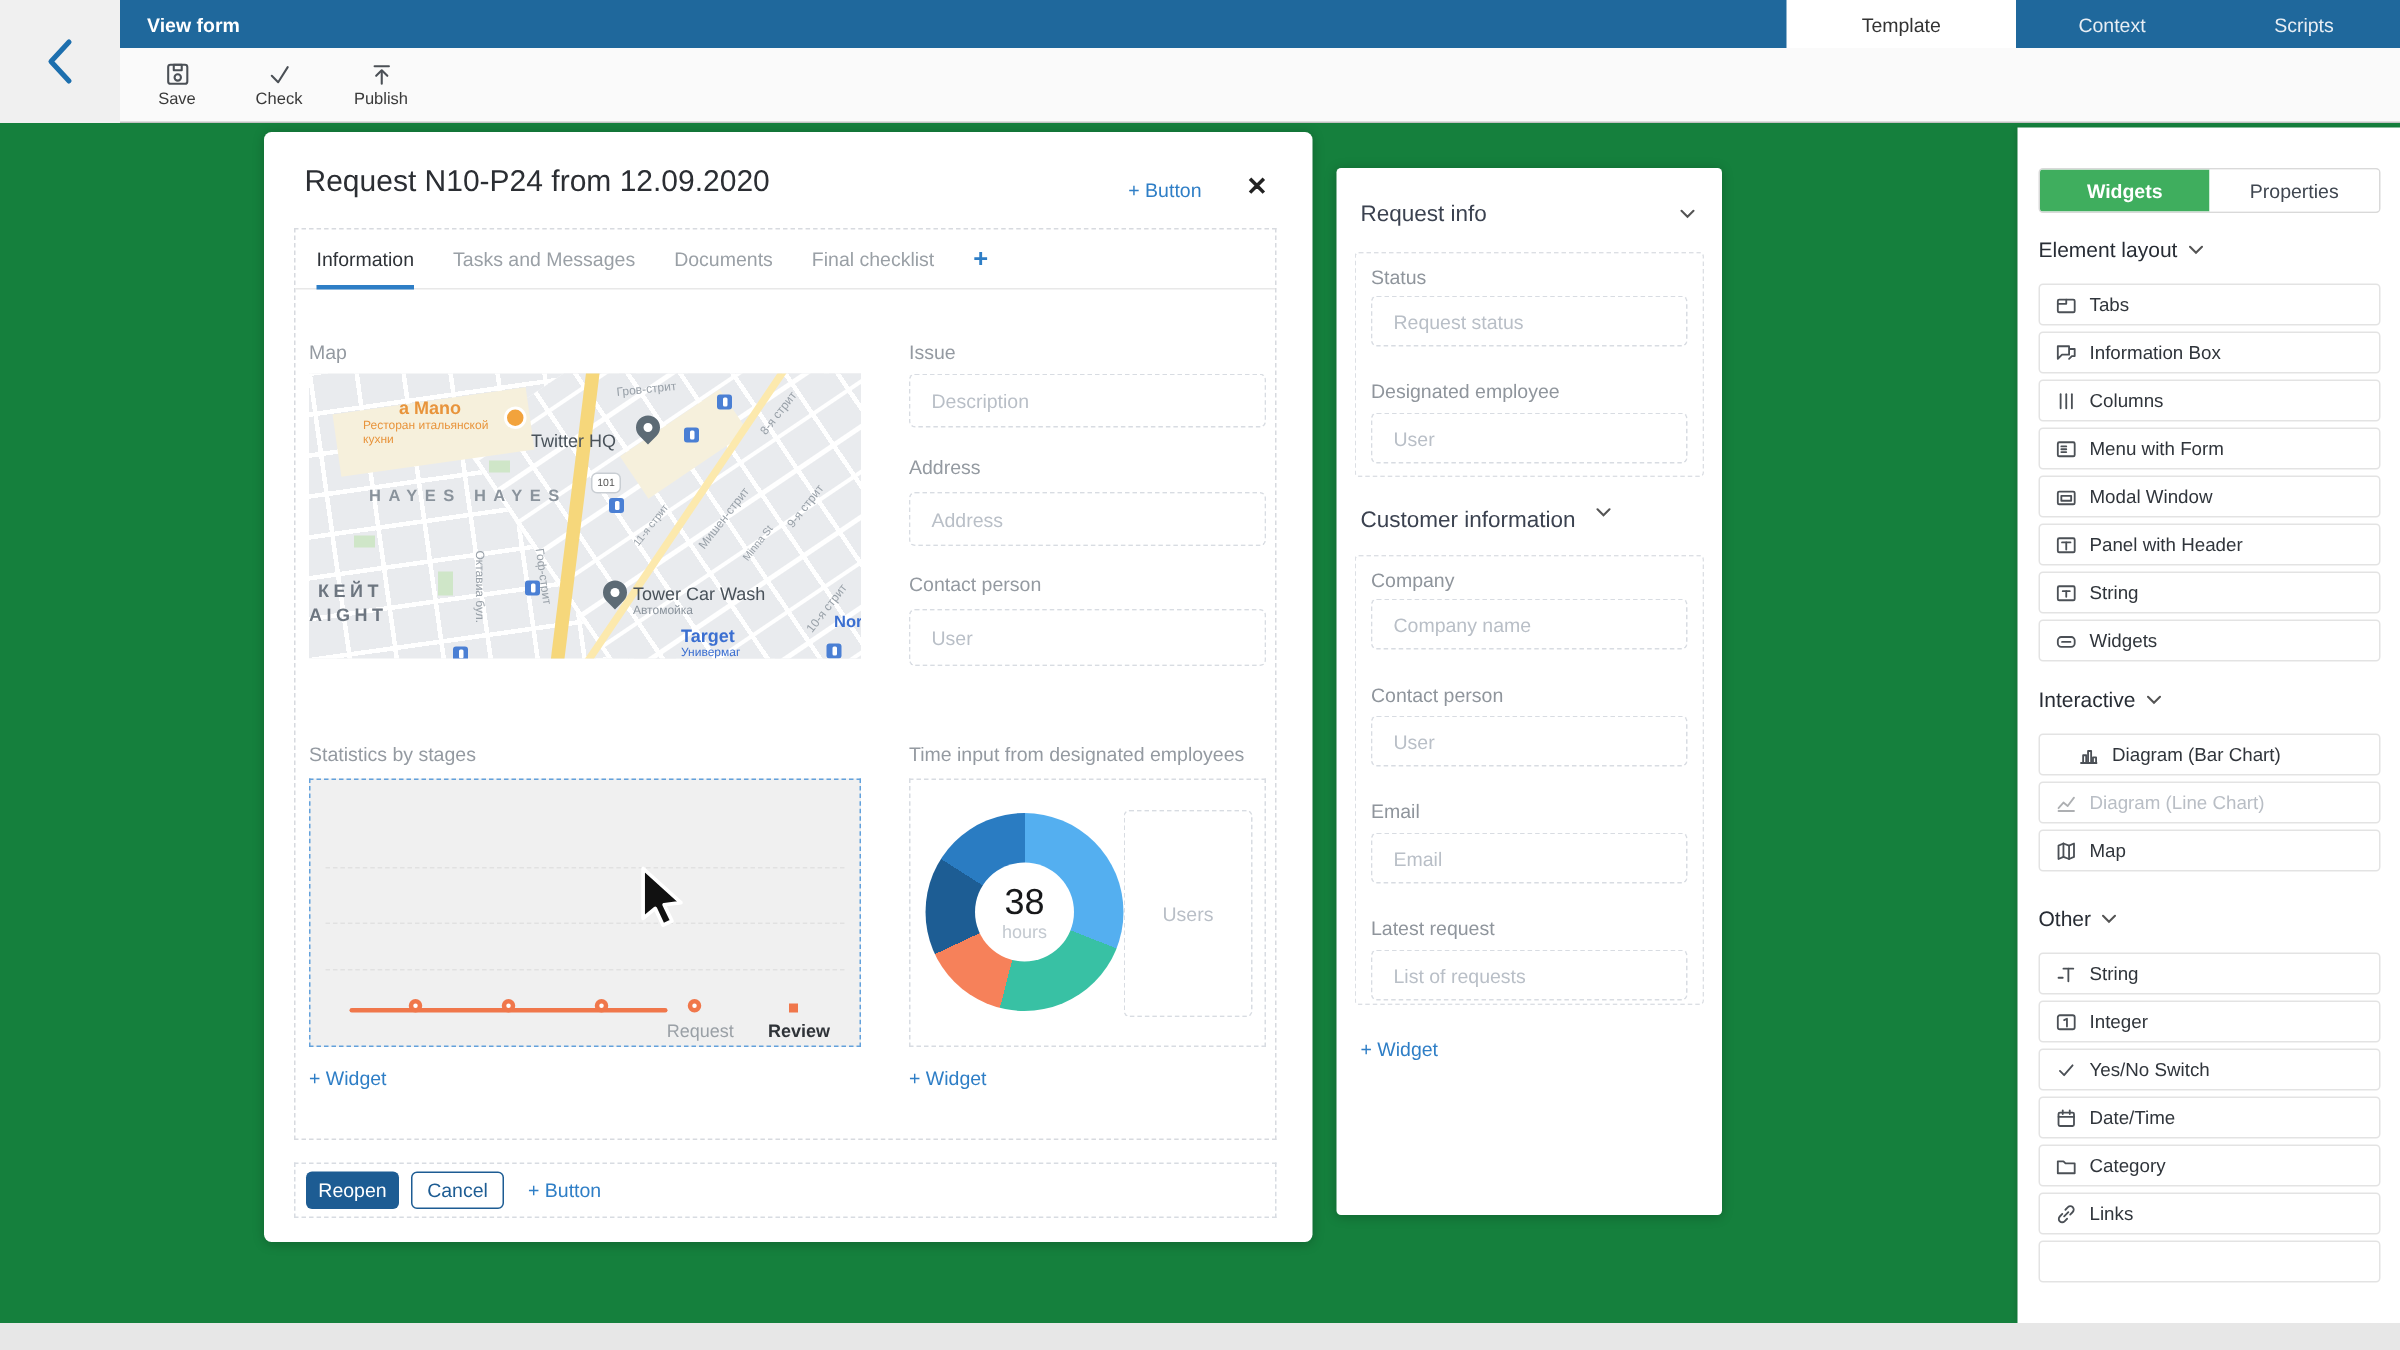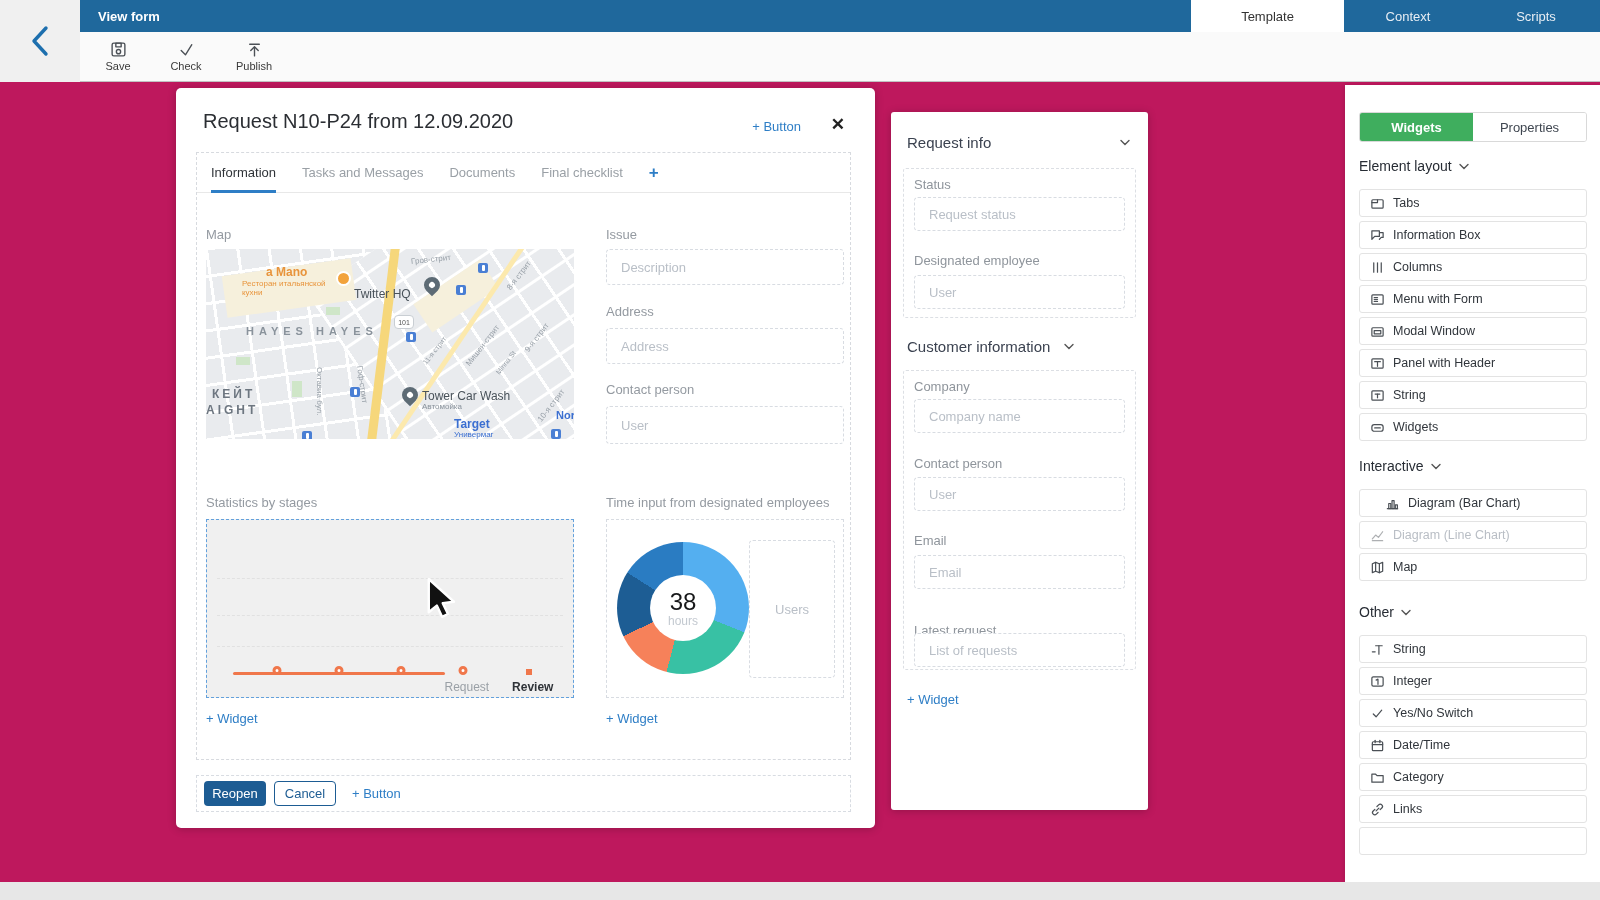--- a/index.html
+++ b/index.html
@@ -1,17 +1,17 @@
 <!DOCTYPE html>
 <html><head>
 <meta charset="utf-8">
 <style>
   html,body{margin:0;padding:0;background:#9f9f9f;}
   *{box-sizing:border-box;font-family:"Liberation Sans",sans-serif;}
-  .screen{position:relative;width:1600px;height:900px;background:#be185d;overflow:hidden;}
+  .screen{position:relative;width:1600px;height:900px;background:#15803d;overflow:hidden;}
 
   
   .back-sq{position:absolute;left:0;top:0;width:80px;height:82px;background:#f0f0f0;display:flex;align-items:center;justify-content:center;z-index:6;}
   .topbar{position:absolute;left:80px;top:0;width:1520px;height:32px;background:#1f689c;z-index:6;display:flex;align-items:center;}
   .topbar-title{color:#fff;font-size:13px;font-weight:700;padding-left:18px;flex:0 0 auto;}
   .top-tabs{position:absolute;right:0;top:0;height:32px;display:flex;}
   .top-tab{height:32px;display:flex;align-items:center;justify-content:center;font-size:13px;color:#e8eef4;width:128px;cursor:default;}
   .top-tab.active{background:#fff;color:#333;width:153px;}
   .toolbar{position:absolute;left:80px;top:32px;width:1520px;height:50px;background:#fafafa;border-bottom:1px solid #c2c2c2;z-index:6;display:flex;align-items:center;padding-left:16px;gap:24px;}
   .tbtn{display:flex;flex-direction:column;align-items:center;gap:2px;min-width:44px;color:#3a3a3a;font-size:11px;}
@@ -276,21 +276,21 @@
       <span class="flabel" style="top:8px;">Status</span>
       <div class="ffield" style="top:28px;">
           <span>Request status</span>
         </div>
       <span class="flabel" style="top:84px;">Designated employee</span>
       <div class="ffield" style="top:106px;">
           <span>User</span>
         </div>
     </div>
 
-    <div class="rp-h" style="top:226px;display:flex;align-items:center;gap:14px;">
+    <div class="rp-h" style="top:226px;display:flex;gap:14px;">
       <span>Customer information</span>
       <span class="chev" style="display: inline-flex; color: rgb(75, 80, 86);">
           <svg viewBox="0 0 10 7" fill="none" stroke="#555" stroke-width="1.4" stroke-linecap="round">
             <polyline points="1,1.5 5,5.5 9,1.5"></polyline>
           </svg>
         </span>
     </div>
 
     <div class="rp-group" style="top:258px;height:300px;">
       <span class="flabel" style="top:8px;">Company</span>
@@ -298,21 +298,21 @@
           <span>Company name</span>
         </div>
       <span class="flabel" style="top:85px;">Contact person</span>
       <div class="ffield" style="top:106px;">
           <span>User</span>
         </div>
       <span class="flabel" style="top:162px;">Email</span>
       <div class="ffield" style="top:184px;">
           <span>Email</span>
         </div>
-      <span class="flabel" style="top:252px;">Latest request</span>
+      <span class="flabel" style="top:240px;">Latest request</span>
       <div class="ffield" style="top:262px;">
           <span>List of requests</span>
         </div>
     </div>
 
     <span class="link" style="position:absolute;left:16px;top:580px;">+ Widget</span>
   </div>
 
   <div class="panel sbar">
     <div class="seg">

